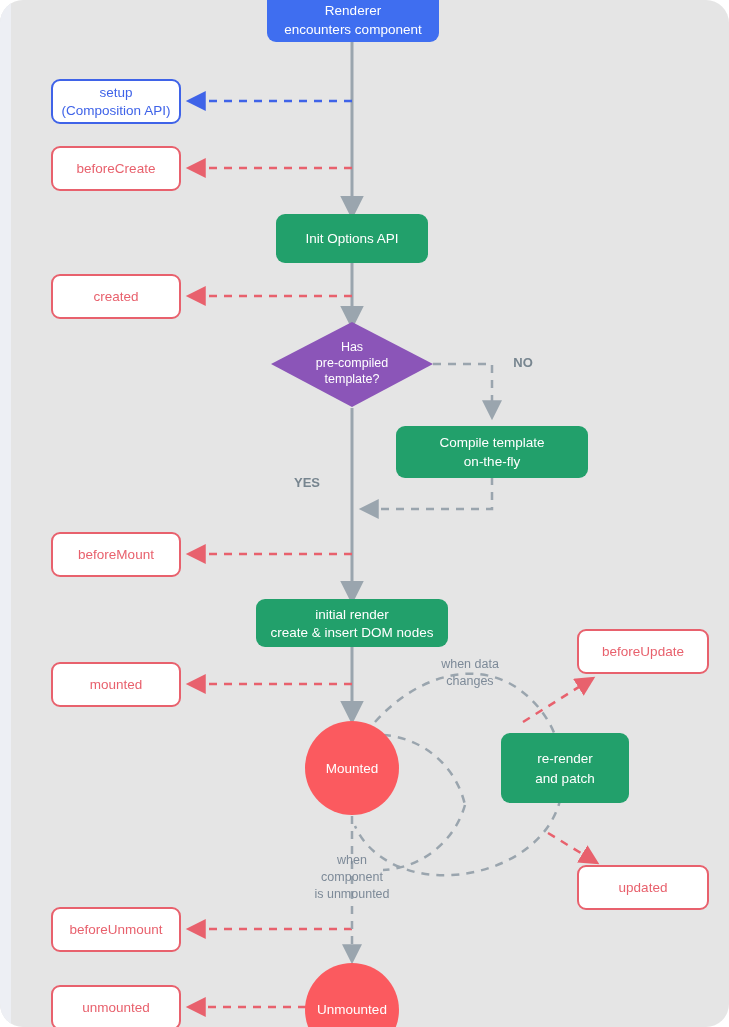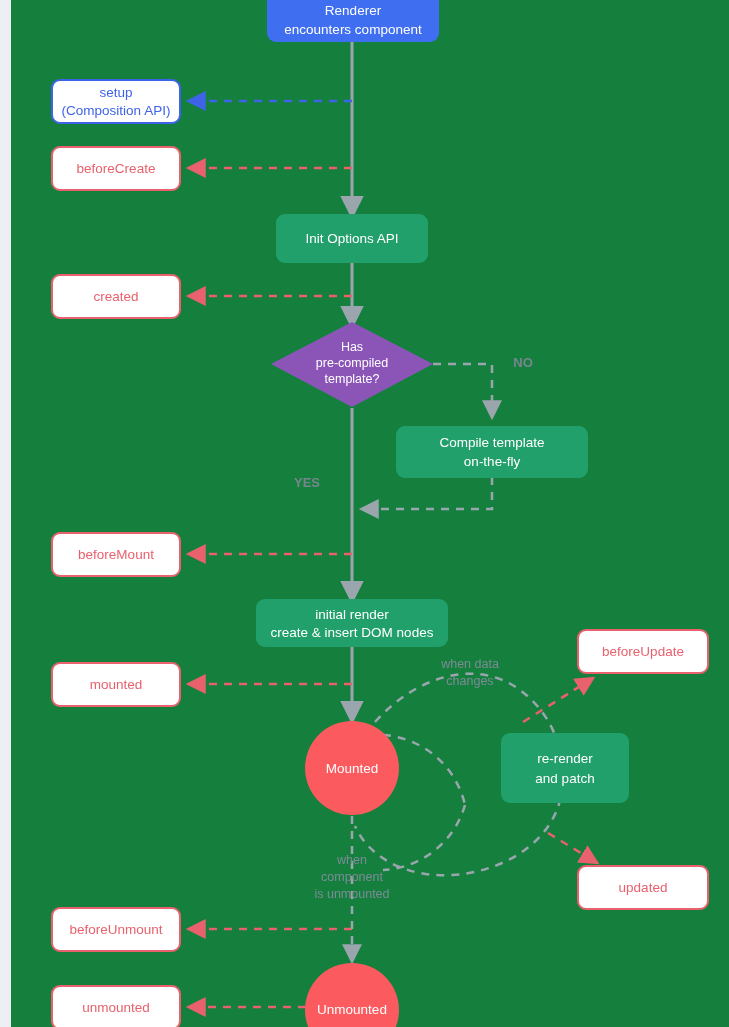--- a/index.html
+++ b/index.html
@@ -5,22 +5,23 @@
   * { box-sizing: border-box; }
   html, body {
     margin: 0; padding: 0;
     background: #ffffff;
     font-family: "Liberation Sans", sans-serif;
   }
   #page {
     position: relative;
     width: 729px;
     height: 1027px;
-    background: #15803d;
+    background: #e5e5e5;
     overflow: hidden;
+    border-radius: 23px;
   }
   #left-gutter {
     position: absolute;
     left: 0; top: 0;
     width: 11px; height: 1027px;
     background: #edeff4;
   }
   #diagram-svg {
     position: absolute;
     left: 0; top: 0;

